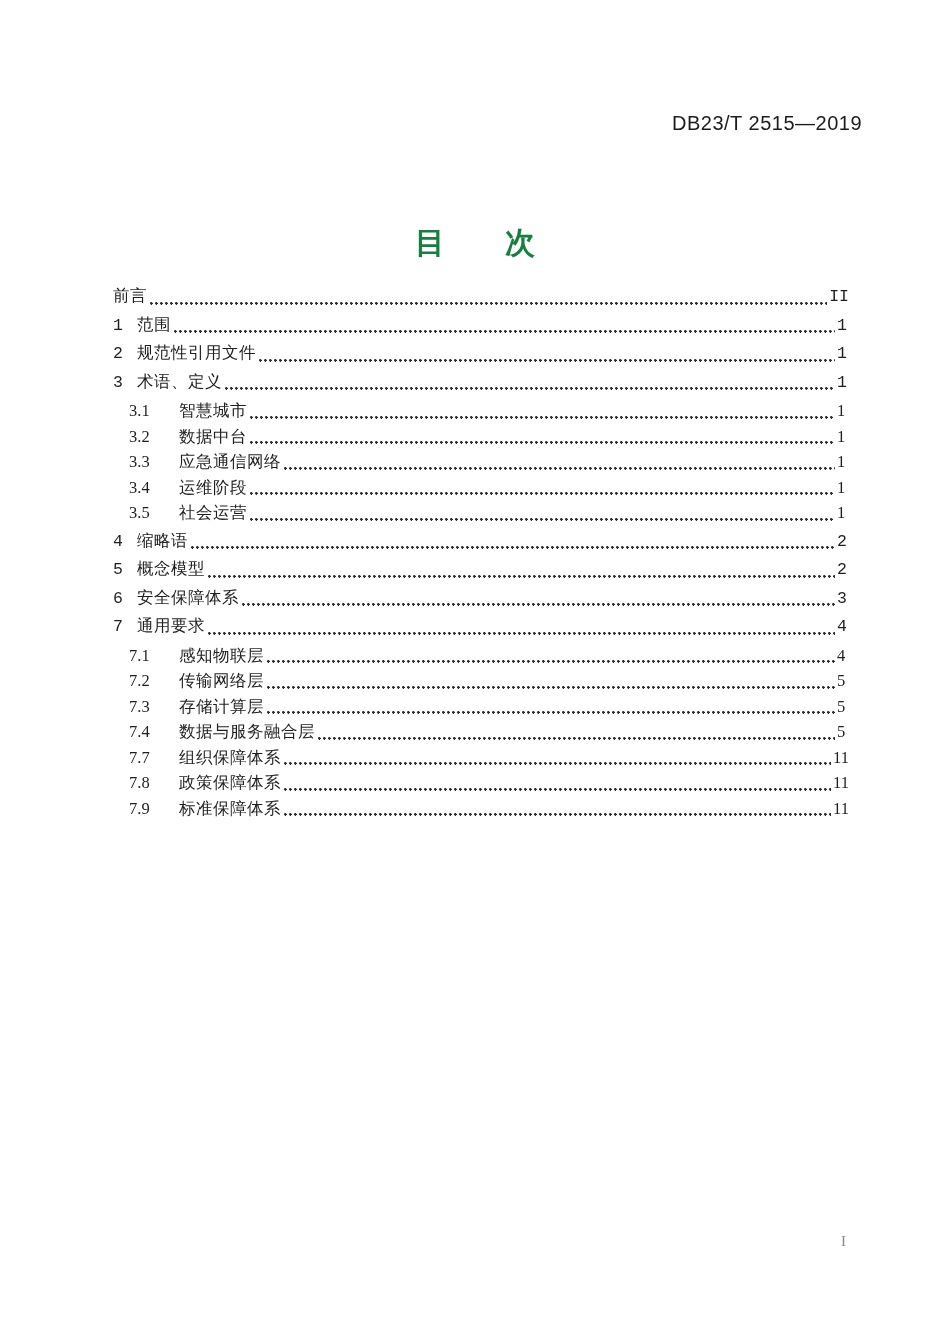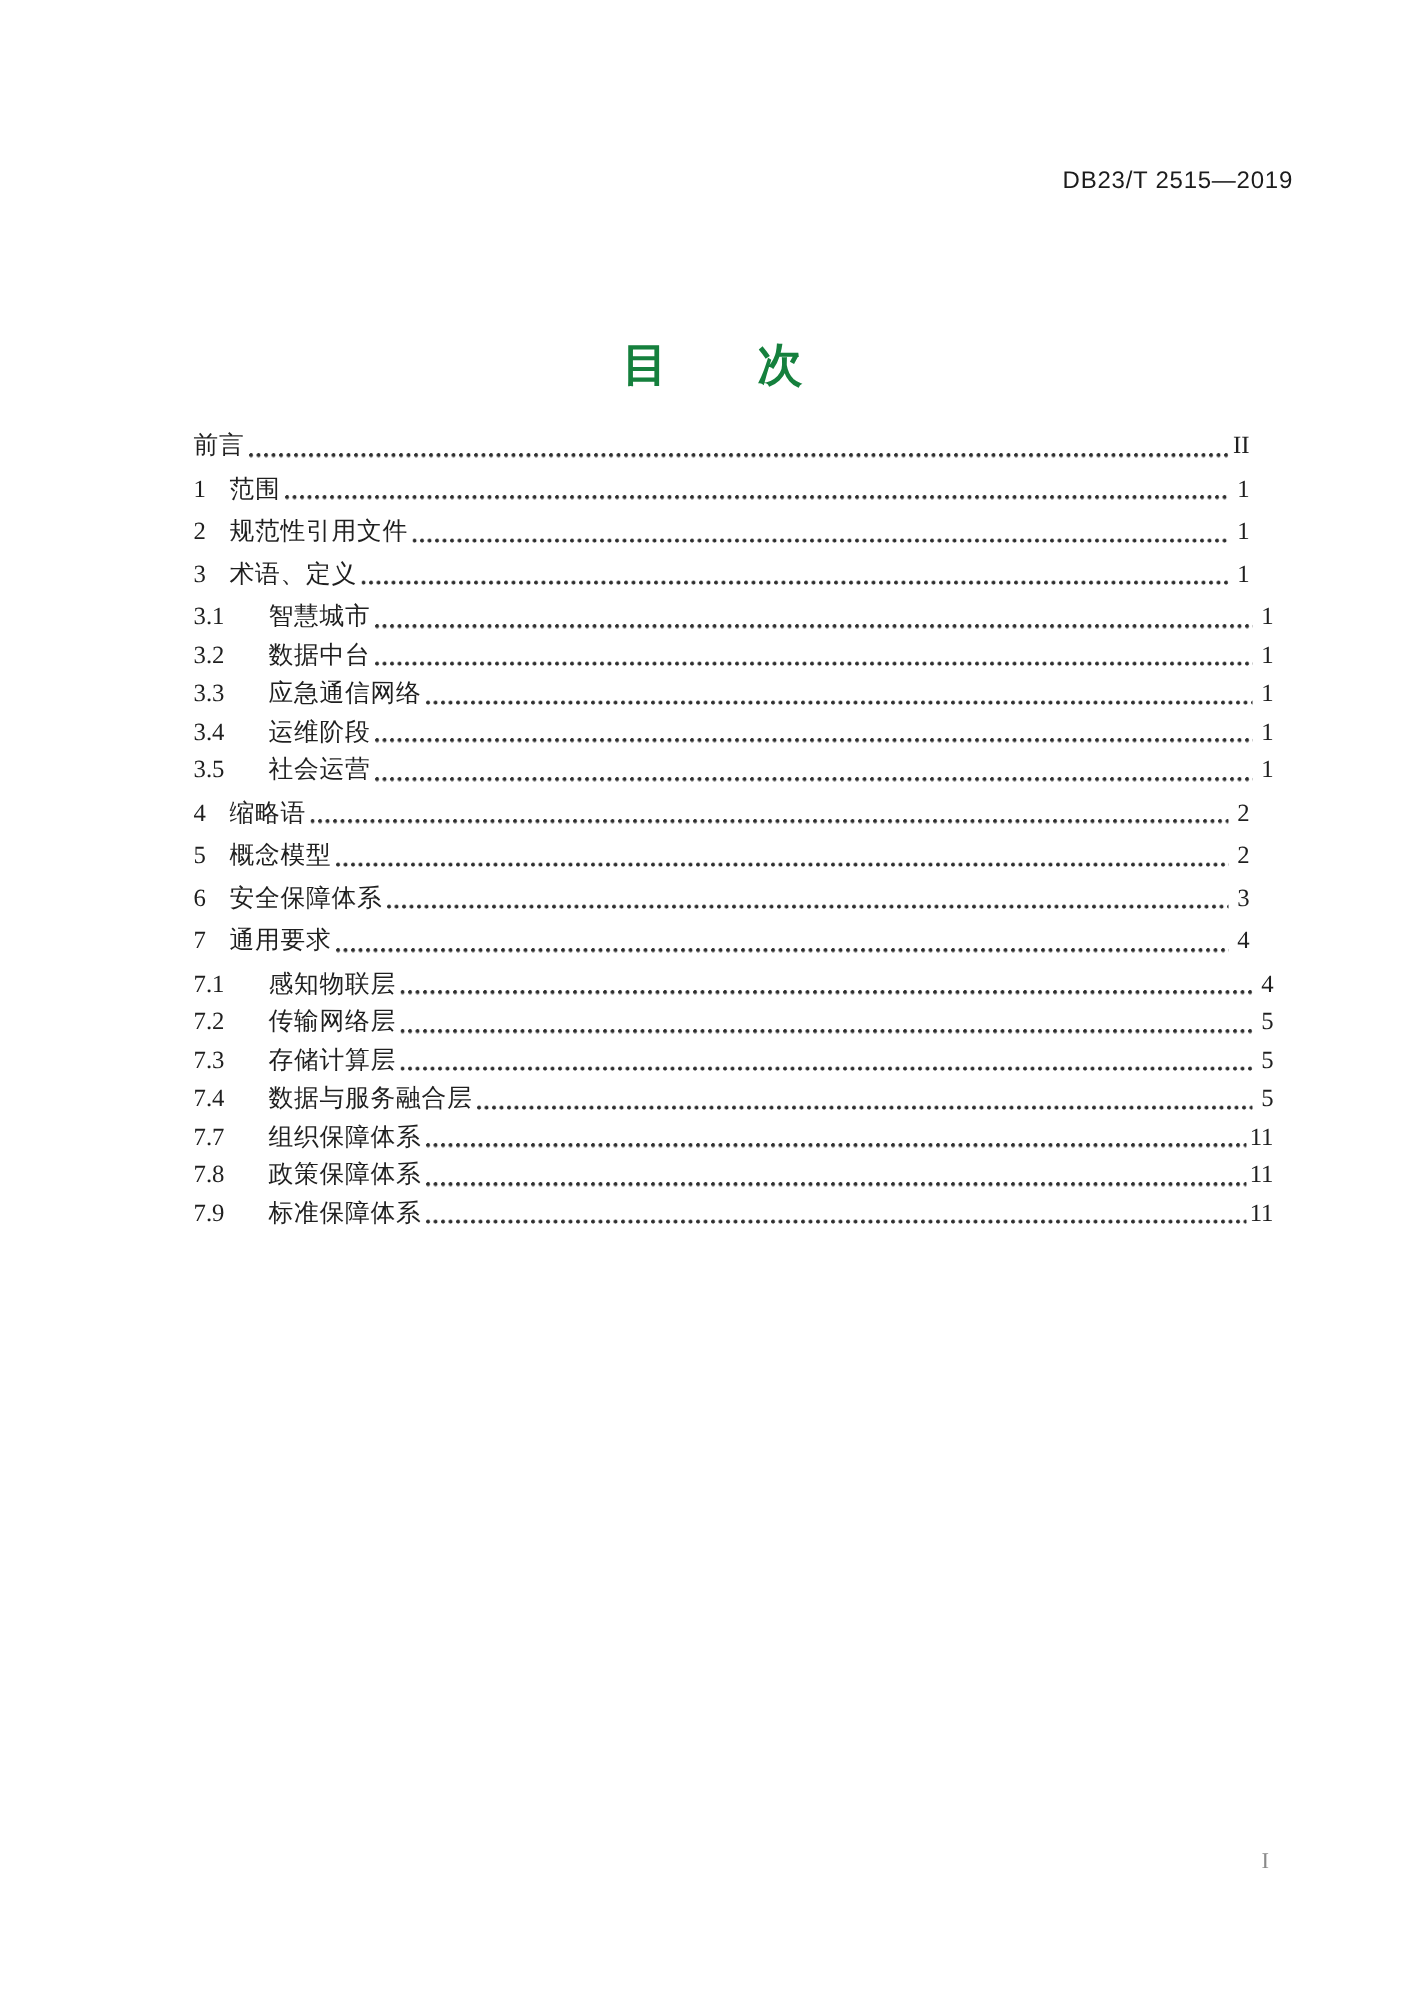--- a/index.html
+++ b/index.html
@@ -10,21 +10,21 @@
     background: #ffffff;
     overflow: hidden;
     font-family: "Liberation Serif", "DejaVu Serif", serif;
     color: #1f1f1f;
   }
   .doc-code {
     position: absolute;
     top: 112px;
     right: 88px;
     font-family: "Liberation Sans", "DejaVu Sans", sans-serif;
-    font-size: 16px;
+    font-size: 20px;
     letter-spacing: 0.5px;
     color: #1c1c1c;
     white-space: nowrap;
   }
   .page-title {
     position: absolute;
     top: 203px;
     left: 0;
     width: 100%;
     text-align: center;
@@ -41,38 +41,38 @@
     width: 736px;
   }
   .toc-row {
     display: flex;
     align-items: flex-end;
     height: 25.5px;
     line-height: 25.5px;
     font-size: 16.5px;
     white-space: nowrap;
   }
-  .toc-row.chapter, .toc-row.front { margin: 3px 16px; }
+  .toc-row.chapter, .toc-row.front { margin: 3px 0; font-family: Liberation Mono, monospace; }
   .toc-row.section { padding-left: 5px; margin-left: 11px; }
   .toc-num { flex: none; width: 24px; }
   .toc-row.section .toc-num { width: 50px; }
   .toc-label { flex: none; letter-spacing: 0.5px; }
   .toc-leader { flex: 1 1 auto; position: relative; min-width: 20px; }
   .toc-leader::before {
     content: "";
     position: absolute;
     left: 3px;
     right: 2px;
     bottom: 5px;
     height: 3px;
     background-image: radial-gradient(circle at 1.4px 1.4px, #2f2f2f 1.15px, rgba(0,0,0,0) 1.5px);
     background-size: 5px 3px;
     background-repeat: repeat-x;
   }
-  .toc-page { flex: none; text-align: right; min-width: 12px; }
+  .toc-page { flex: none; min-width: 12px; }
   .folio {
     position: absolute;
     top: 1233px;
     right: 104px;
     font-size: 15px;
     color: #8a8a8a;
   }
 </style>
 </head>
 <body>

